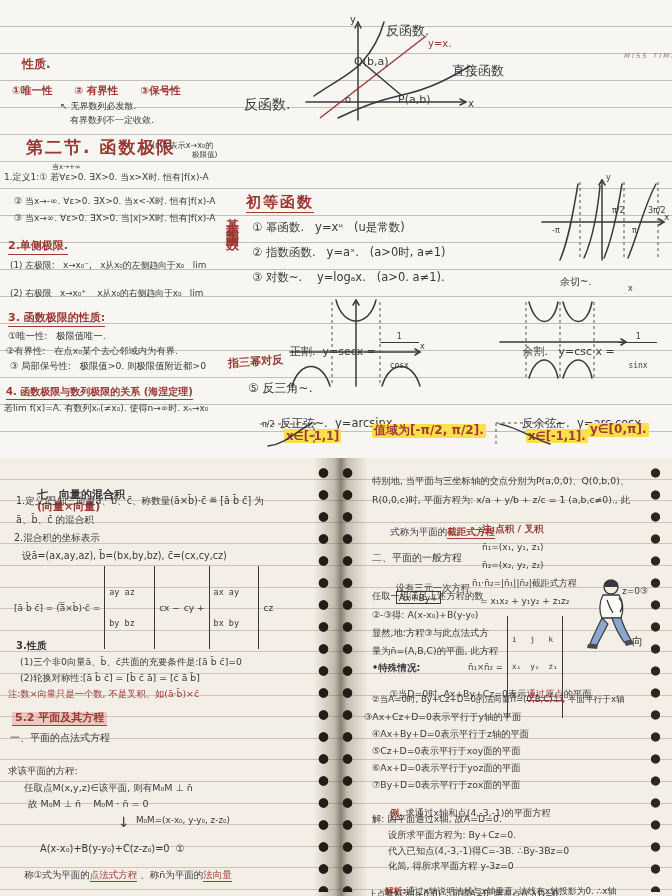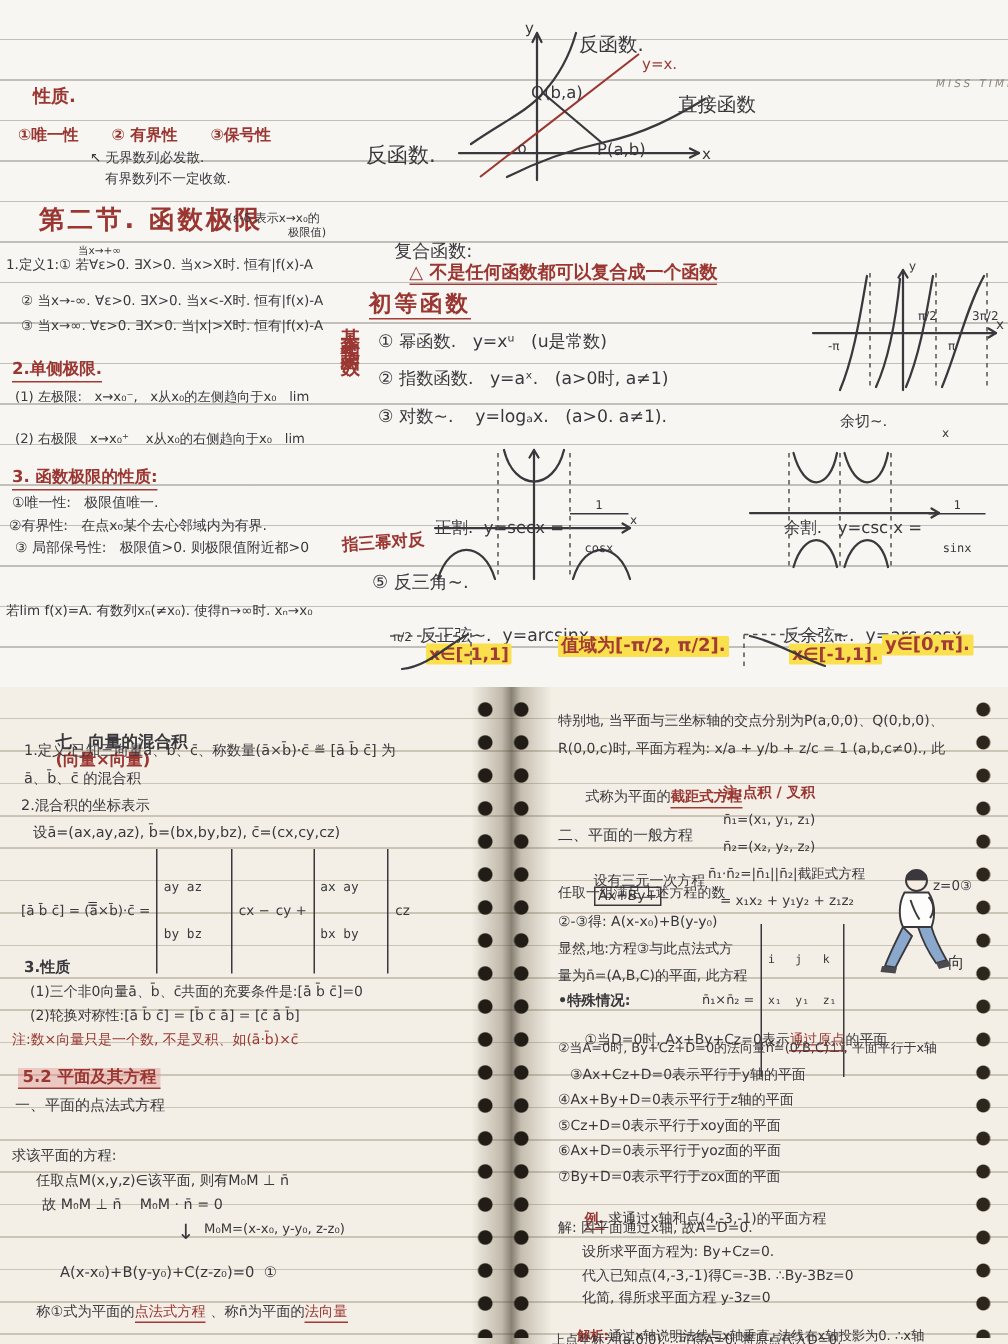--- a/index.html
+++ b/index.html
@@ -61,20 +61,21 @@
 
     <div class="ln red u-red" style="left:8px;top:240px;font-size:11px;font-weight:bold;">2.单侧极限.</div>
     <div class="ln ink" style="left:10px;top:260px;font-size:8.8px;">(1) 左极限:   x→x₀⁻,   x从x₀的左侧趋向于x₀   lim</div>
     <div class="ln ink" style="left:10px;top:288px;font-size:8.8px;">(2) 右极限   x→x₀⁺    x从x₀的右侧趋向于x₀   lim</div>
 
     <div class="ln red u-red" style="left:8px;top:312px;font-size:11px;font-weight:bold;">3. 函数极限的性质:</div>
     <div class="ln ink" style="left:8px;top:331px;font-size:9.3px;">①唯一性:   极限值唯一.</div>
     <div class="ln ink" style="left:6px;top:346px;font-size:9.3px;">②有界性:   在点x₀某个去心邻域内为有界.</div>
     <div class="ln ink" style="left:10px;top:361px;font-size:9.3px;">③ 局部保号性:   极限值&gt;0. 则极限值附近都&gt;0</div>
 
+    <div class="ln red u-red" style="left:6px;top:386px;font-size:10px;font-weight:bold;">4. 函数极限与数列极限的关系 (海涅定理)</div>
     <div class="ln ink" style="left:4px;top:403px;font-size:9px;">若lim f(x)=A. 有数列xₙ(≠x₀). 使得n→∞时. xₙ→x₀</div>
 
     <svg style="left:300px;top:16px;" width="180" height="108" viewBox="0 0 180 108">
       <line class="stroke" x1="58" y1="104" x2="58" y2="6"></line>
       <path class="stroke" d="M58,6 l-3,6 M58,6 l3,6"></path>
       <line class="stroke" x1="6" y1="86" x2="166" y2="86"></line>
       <path class="stroke" d="M166,86 l-6,-3 M166,86 l-6,3"></path>
       <line class="redline" x1="20" y1="102" x2="126" y2="20"></line>
       <path class="stroke" d="M14,80 C34,66 52,58 62,46 C74,33 80,20 84,6"></path>
       <path class="stroke" d="M38,102 C60,91 80,84 102,79 C130,73 150,62 170,50"></path>
@@ -83,24 +84,20 @@
     <div class="ln ink" style="left:350px;top:14px;font-size:10px;">y</div>
     <div class="ln ink" style="left:386px;top:24px;font-size:13px;">反函数.</div>
     <div class="ln red" style="left:428px;top:38px;font-size:10px;">y=x.</div>
     <div class="ln ink" style="left:354px;top:56px;font-size:11px;">Q(b,a)</div>
     <div class="ln ink" style="left:452px;top:64px;font-size:13px;">直接函数</div>
     <div class="ln ink" style="left:398px;top:94px;font-size:11px;">P(a,b)</div>
     <div class="ln ink" style="left:345px;top:94px;font-size:10px;">o</div>
     <div class="ln ink" style="left:468px;top:98px;font-size:10px;">x</div>
     <div class="ln ink" style="left:244px;top:96px;font-size:14px;">反函数.</div>
 
-    <div class="ln" style="left:240px;top:147px;font-size:12px;">
-      <span class="ink">复合函数:</span>
-      <span class="red u-red" style="margin-left:10px;font-weight:bold;">△ 不是任何函数都可以复合成一个函数</span>
-    </div>
 
     <div class="ln red u-red" style="left:246px;top:194px;font-size:15px;font-weight:bold;letter-spacing:2px;">初等函数</div>
     <div class="ln ink" style="left:252px;top:221px;font-size:11.5px;">① 幂函数.   y=xᵘ   (u是常数)</div>
     <div class="ln ink" style="left:252px;top:246px;font-size:11.5px;">② 指数函数.   y=aˣ.   (a&gt;0时, a≠1)</div>
     <div class="ln ink" style="left:252px;top:271px;font-size:11.5px;">③ 对数~.    y=logₐx.   (a&gt;0. a≠1).</div>
     <div class="ln ink" style="left:560px;top:276px;font-size:10px;">余切~.</div>
     <div class="row" style="left:290px;top:314px;font-size:11px;color:#3a383c;">
       <span>正割.  y=secx =</span>
       <span class="det" style="border:none;padding:0;text-align:center;font-size:8px;">
         <div style="border-bottom:1px solid #3a383c;">1</div>
@@ -277,21 +274,21 @@
       <path d="M3,66 L13,67 L12,71 L2,70 Z" fill="#4a4a50"></path>
       <path d="M39,64 L47,62 L49,66 L41,68 Z" fill="#4a4a50"></path>
       <path d="M22,22 C24,28 26,32 28,35" fill="none" stroke="#3a383c" stroke-width="1.3"></path>
     </svg>
 
     <div class="ln ink" style="left:372px;top:204px;font-size:9.6px;font-weight:bold;">•特殊情况:</div>
     <div class="ln" style="left:372px;top:220px;font-size:9.3px;">
       <span class="ink">①当D=0时, Ax+By+Cz=0表示</span><span class="red u-red">通过原点</span><span class="ink">的平面</span>
     </div>
     <div class="ln ink" style="left:372px;top:237px;font-size:8.6px;">②当A=0时, By+Cz+D=0的法向量n̄=(0,B,C)⊥ī, 平面平行于x轴</div>
-    <div class="ln ink" style="left:380px;top:254px;font-size:9.3px;">③Ax+Cz+D=0表示平行于y轴的平面</div>
+    <div class="ln ink" style="left:364px;top:254px;font-size:9.3px;">③Ax+Cz+D=0表示平行于y轴的平面</div>
     <div class="ln ink" style="left:372px;top:271px;font-size:9.3px;">④Ax+By+D=0表示平行于z轴的平面</div>
     <div class="ln ink" style="left:372px;top:288px;font-size:9.3px;">⑤Cz+D=0表示平行于xoy面的平面</div>
     <div class="ln ink" style="left:372px;top:305px;font-size:9.3px;">⑥Ax+D=0表示平行于yoz面的平面</div>
     <div class="ln ink" style="left:372px;top:322px;font-size:9.3px;">⑦By+D=0表示平行于zox面的平面</div>
     <div class="ln" style="left:372px;top:339px;font-size:9.3px;">
       <span class="red u-red" style="font-weight:bold;">例.</span><span class="ink"> 求通过x轴和点(4,-3,-1)的平面方程</span>
     </div>
     <div class="ln ink" style="left:372px;top:356px;font-size:9.3px;">解: 因平面通过x轴, 故A=D=0.</div>
     <div class="ln ink" style="left:388px;top:372px;font-size:9.3px;">设所求平面方程为: By+Cz=0.</div>
     <div class="ln ink" style="left:388px;top:388px;font-size:9.3px;">代入已知点(4,-3,-1)得C=-3B. ∴By-3Bz=0</div>

